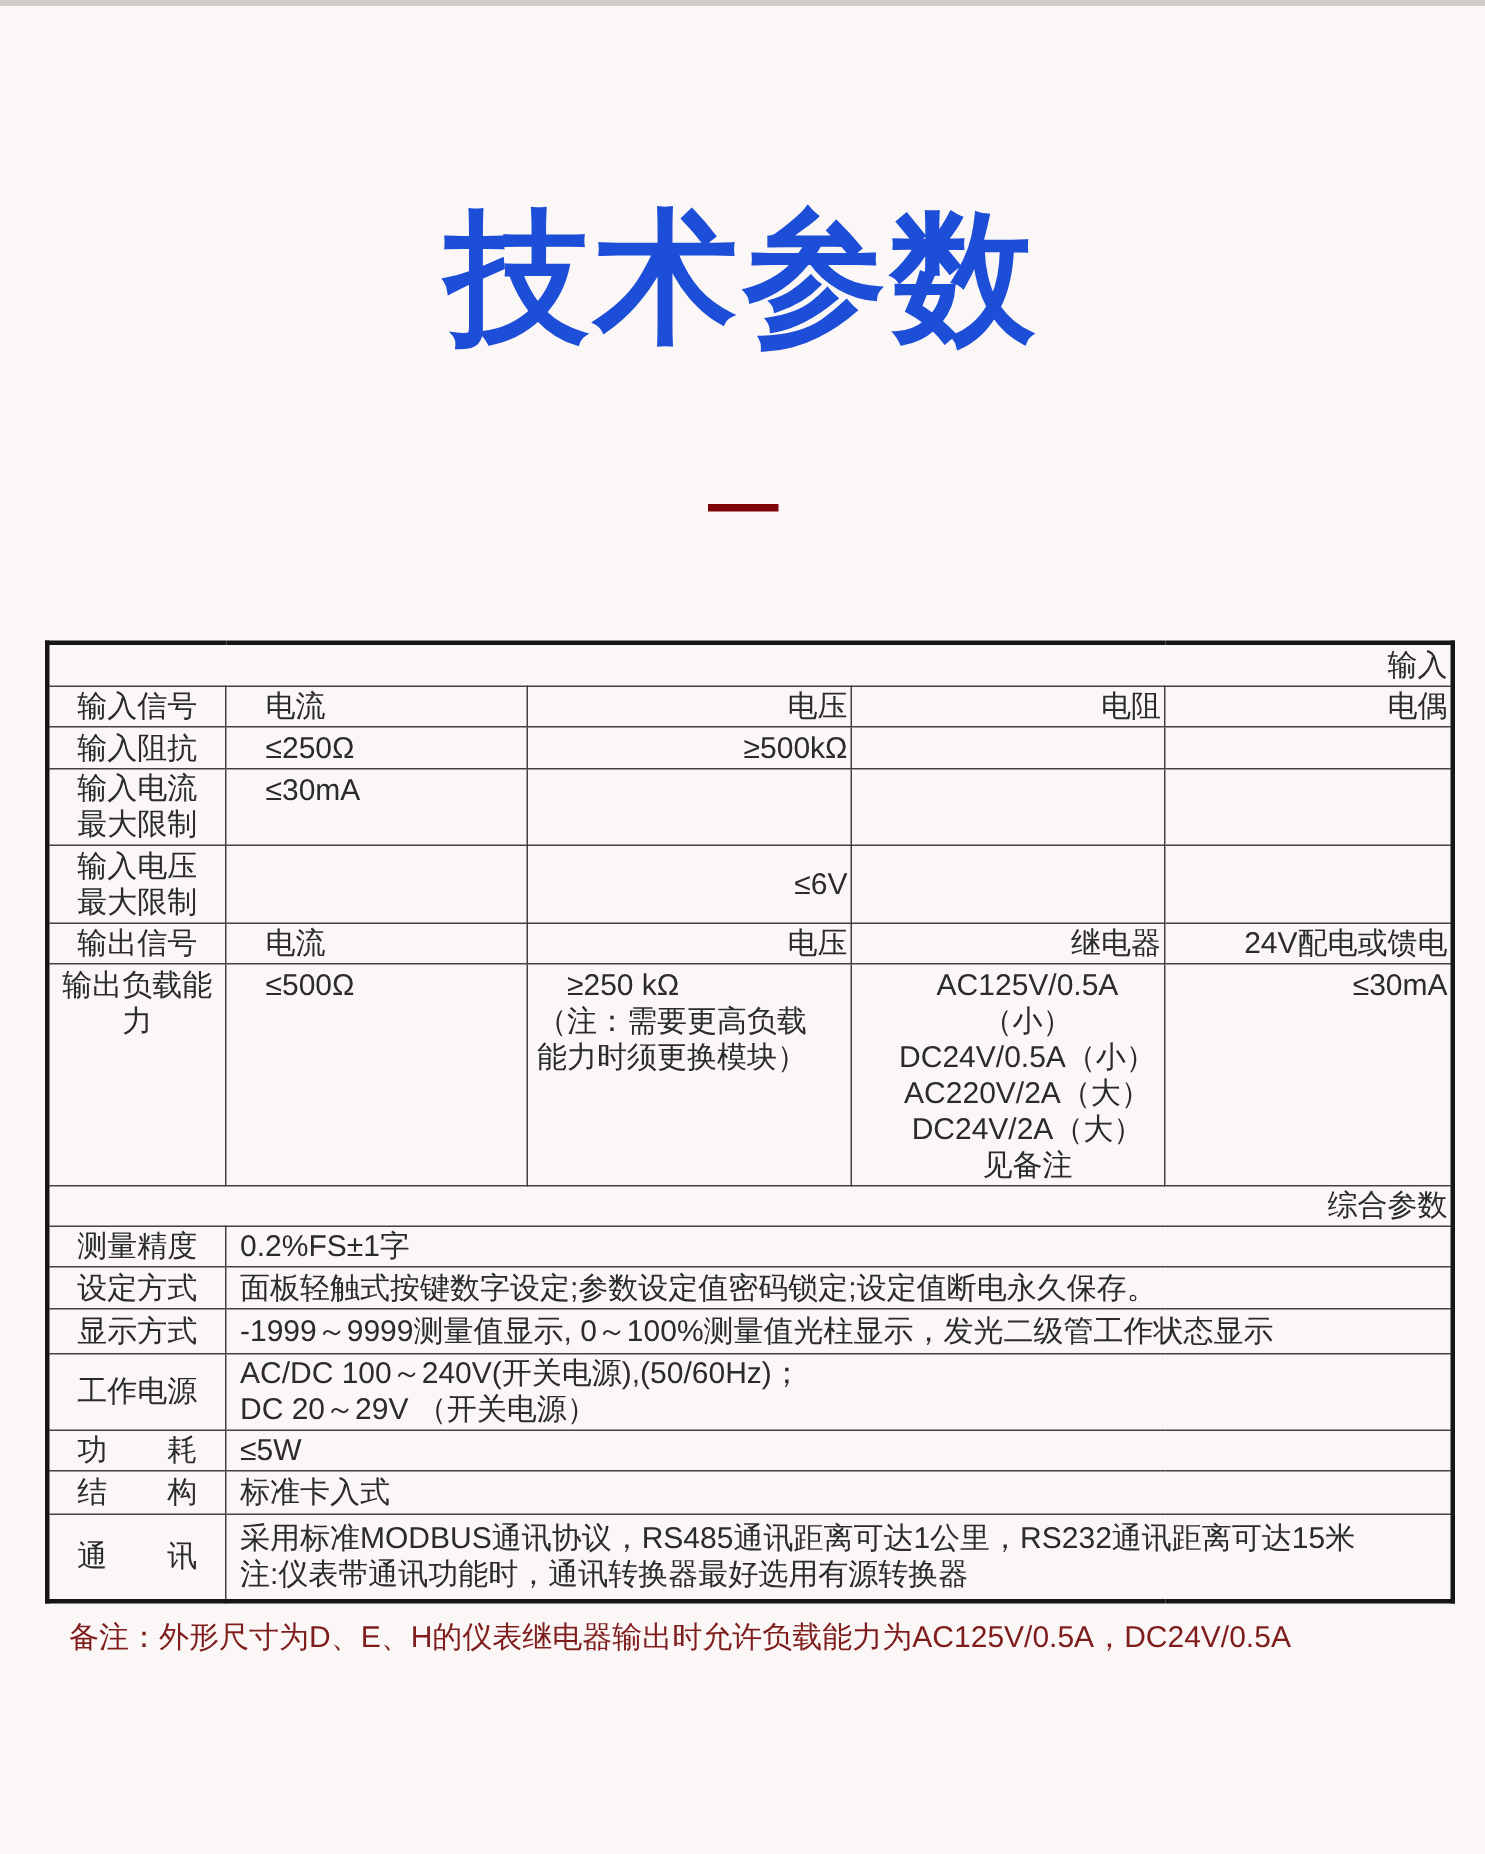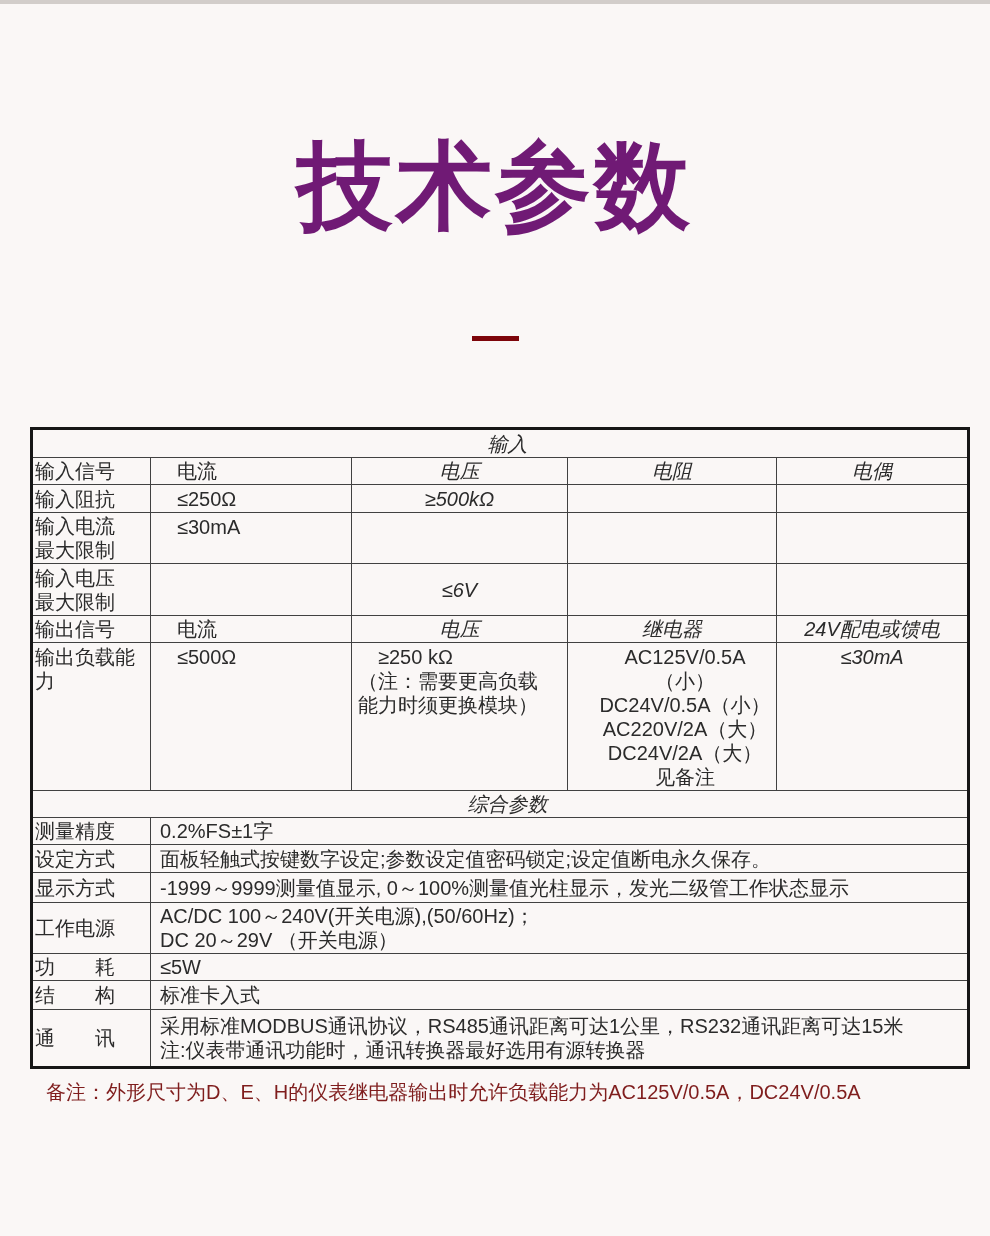--- a/index.html
+++ b/index.html
@@ -6,41 +6,41 @@
   body {
     width:990px; height:1236px; overflow:hidden;
     background:#faf7f6;
     font-family:"Liberation Sans","DejaVu Sans",sans-serif;
     color:#2b2b2b;
   }
   .topbar { height:4px; width:100%; background:#d2cdca; }
   .title {
     margin:134px 0 0 0; text-align:center;
     font-size:96px; font-weight:900; line-height:1;
-    color:#701a75; letter-spacing:3px;
+    color:#1d4ed8; letter-spacing:3px;
   }
   .dash { width:47px; height:5px; margin:102px auto 0 auto; }
   table.spec {
     border-collapse:collapse; table-layout:fixed;
     width:937px; margin:86px 0 0 30px;
     font-size:20px;
     border:3px solid #161616;
   }
   td {
     border:1px solid #414141;
     white-space:pre-wrap;
     line-height:24px;
     padding:1px 2px;
     vertical-align:middle;
     overflow:hidden;
   }
-  td.sec { text-align:center; padding-left:17px;font-style:italic; }
-  td.lbl { }
+  td.sec { text-align:right; padding-left:17px; }
+  td.lbl { text-align:center; }
   td.c2 { text-align:left; padding-left:26px;margin-left:41px; }
-  td.mid { text-align:center;font-style:italic; }
+  td.mid { text-align:right; }
   td.notecell { text-align:left; padding-left:6px; }
   td.relay { text-align:center; padding-left:28px; }
   td.kv { text-align:left; padding-left:9px;margin-left:28px; }
   .vtop { vertical-align:top; padding-top:2px;border-radius:15px; }
   tr.h25{height:25px} tr.h26{height:26px} tr.h27{height:27px} tr.h28{height:28px}
   tr.h29{height:29px} tr.h30{height:30px} tr.h31{height:31px} tr.h47{height:47px}
   tr.h51{height:51px} tr.h52{height:52px} tr.h58{height:58px} tr.h120{height:120px}
   .bottom-note {
     margin:11px 0 0 46px; font-size:20px; line-height:24px; color:#7f1d1d;
   }

